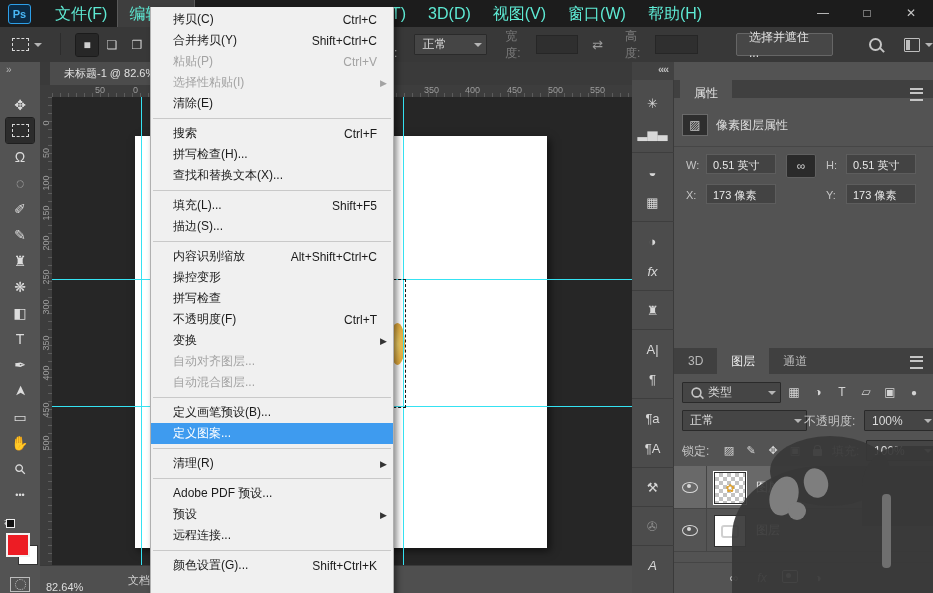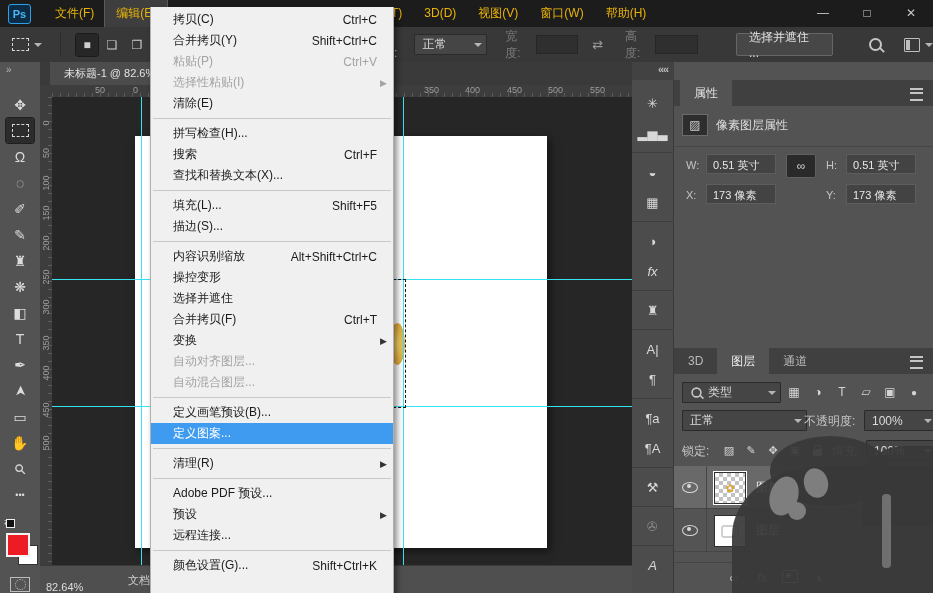--- a/index.html
+++ b/index.html
@@ -6,21 +6,21 @@
   #app{position:relative;width:933px;height:593px;overflow:hidden;
        font-family:"Liberation Sans","DejaVu Sans",sans-serif;font-size:12px;
        background:#535353;color:#d6d6d6;-webkit-font-smoothing:antialiased;}
   
   #titlebar{position:absolute;left:0;top:0;width:933px;height:27px;background:#1c1c1c;}
   #pslogo{position:absolute;left:8px;top:4px;width:21px;height:18px;background:#0c2b45;
           border:1px solid #2d9fe8;border-radius:3px;color:#4ab8f7;font-weight:bold;
           font-size:11px;text-align:center;line-height:18px;}
   #menus-left{position:absolute;left:44px;top:0;height:27px;display:flex;}
   #menus-right{position:absolute;left:380px;top:0;height:27px;display:flex;}
-  .tmenu{padding:0 11px;line-height:27px;color:#eab308;font-size:12px;}
+  .tmenu{padding:0 11px;line-height:27px;color:#5eead4;font-size:16px;}
   .tmenu.active{background:#3e3e3e;outline:1px solid #5a5a5a;}
   #wincontrols{position:absolute;right:0;top:0;height:27px;display:flex;}
   .winbtn{width:44px;text-align:center;line-height:26px;color:#c7c7c7;font-size:12px;}
   
   #optionsbar{position:absolute;left:0;top:27px;width:933px;height:35px;background:#383838;
               border-bottom:1px solid #272727;}
   .ob{position:absolute;top:0;height:35px;display:flex;align-items:center;}
   .ob-label{color:#c9c9c9;font-size:12px;}
   .ob-label.dim{color:#7b7b7b;}
   .combo{background:#454545;border:1px solid #2a2a2a;border-radius:1px;height:19px;
@@ -82,21 +82,21 @@
   #rightheader{position:absolute;left:632px;top:62px;width:301px;height:18px;background:#424242;border-bottom:1px solid #333;}
   .collapse{position:absolute;top:1px;color:#bdbdbd;font-size:11px;font-weight:bold;letter-spacing:-1px;}
   #iconstrip{position:absolute;left:632px;top:80px;width:42px;height:513px;background:#4c4c4c;border-right:1px solid #3a3a3a;
              display:flex;flex-direction:column;align-items:center;padding-top:8px;box-sizing:border-box;}
   .strip-icon{width:34px;height:30px;display:flex;align-items:center;justify-content:center;
               color:#d8d8d8;font-size:13px;}
   .strip-icon.dim{color:#8a8a8a;}
   .strip-sep{width:42px;height:1px;background:#3e3e3e;margin:4px 0;}
   #panels{position:absolute;left:674px;top:62px;width:259px;height:531px;background:#535353;}
   
-  #props-tabbar{position:absolute;left:0;top:18px;width:259px;height:26px;background:#404040;}
+  #props-tabbar{position:absolute;left:0;top:18px;width:259px;height:18px;background:#404040;}
   #props-tab{position:absolute;left:6px;top:0;height:26px;background:#535353;padding:0 14px;line-height:26px;color:#e3e3e3;}
   .hamb{display:inline-block;width:13px;height:9px;border-top:2px solid #c5c5c5;border-bottom:2px solid #c5c5c5;position:relative;}
   .hamb::after{content:"";position:absolute;left:0;right:0;top:2px;height:2px;background:#c5c5c5;}
   #props-hamb{position:absolute;right:10px;top:8px;}
   #props-head{position:absolute;left:0;top:50px;width:259px;height:30px;}
   #props-head-icon{position:absolute;left:8px;top:2px;width:24px;height:20px;background:#2e2e2e;border:1px solid #6a6a6a;
                    color:#c9c9c9;text-align:center;line-height:20px;font-size:12px;}
   #props-head-label{position:absolute;left:42px;top:5px;color:#dedede;}
   #props-div{position:absolute;left:0;top:84px;width:259px;height:1px;background:#464646;}
   .pfield{position:absolute;height:20px;background:#434343;border:1px solid #5d5d5d;color:#e8e8e8;
@@ -491,29 +491,29 @@
       <div class="menu-row disabled">
         <span class="mlabel">选择性粘贴(I)</span>
         <span class="marrow">▶</span>
       </div>
       <div class="menu-row">
         <span class="mlabel">清除(E)</span>
         <span class="marrow"></span>
       </div>
       <div class="menu-sep"></div>
       <div class="menu-row">
-        <span class="mlabel">拼写检查(H)...</span>
-        <span class="marrow"></span>
-      </div>
-      <div class="menu-row">
         <span class="mlabel">搜索</span>
         <span class="mshort">Ctrl+F</span>
         <span class="marrow"></span>
       </div>
       <div class="menu-row">
+        <span class="mlabel">拼写检查(H)...</span>
+        <span class="marrow"></span>
+      </div>
+      <div class="menu-row">
         <span class="mlabel">查找和替换文本(X)...</span>
         <span class="marrow"></span>
       </div>
       <div class="menu-sep"></div>
       <div class="menu-row">
         <span class="mlabel">填充(L)...</span>
         <span class="mshort">Shift+F5</span>
         <span class="marrow"></span>
       </div>
       <div class="menu-row">
@@ -524,25 +524,25 @@
       <div class="menu-row">
         <span class="mlabel">内容识别缩放</span>
         <span class="mshort">Alt+Shift+Ctrl+C</span>
         <span class="marrow"></span>
       </div>
       <div class="menu-row">
         <span class="mlabel">操控变形</span>
         <span class="marrow"></span>
       </div>
       <div class="menu-row">
-        <span class="mlabel">选择并遮住</span>
-        <span class="marrow"></span>
-      </div>
-      <div class="menu-row">
-        <span class="mlabel">合并拷贝(F)</span>
+        <span class="mlabel">拼写检查</span>
+        <span class="marrow"></span>
+      </div>
+      <div class="menu-row">
+        <span class="mlabel">不透明度(F)</span>
         <span class="mshort">Ctrl+T</span>
         <span class="marrow"></span>
       </div>
       <div class="menu-row">
         <span class="mlabel">变换</span>
         <span class="marrow">▶</span>
       </div>
       <div class="menu-row disabled">
         <span class="mlabel">自动对齐图层...</span>
         <span class="marrow"></span>

